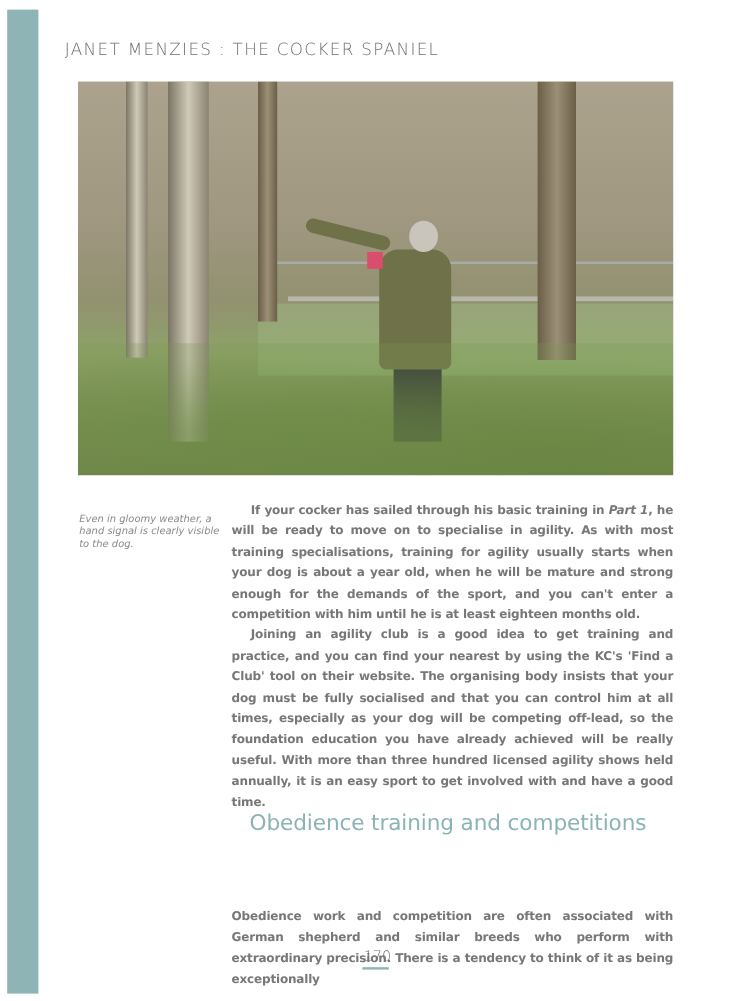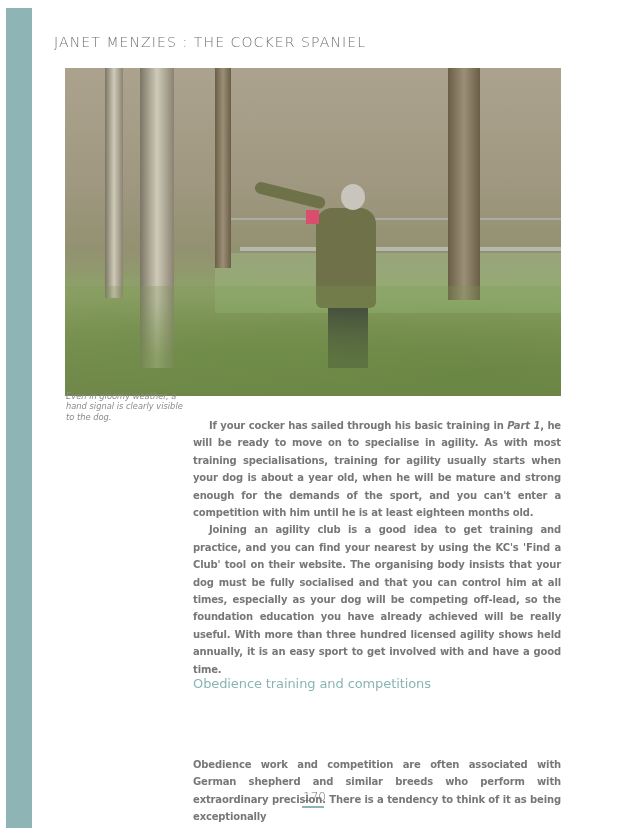--- a/index.html
+++ b/index.html
@@ -13,26 +13,26 @@
     .photo .path { position:absolute; left:175px; top:179px; width:321px; height:4px; background:#b8b7ab; }
     .photo .fence { position:absolute; left:150px; top:150px; width:346px; height:2px; background:#a9aca6; }
     .trunk { position:absolute; background: linear-gradient(90deg,#6b5e48,#9b8f76,#6b5e48); }
     .birch { position:absolute; background: linear-gradient(90deg,#7b7565,#cfc9b8,#8a8372); }
     .person-body { position:absolute; left:251px; top:140px; width:60px; height:100px; background:#6f7248; border-radius: 16px 16px 6px 6px; }
     .person-head { position:absolute; left:276px; top:116px; width:24px; height:26px; background:#c9c4bc; border-radius:50%; }
     .person-arm { position:absolute; left:188px; top:130px; width:72px; height:12px; background:#6f7248; transform: rotate(14deg); transform-origin: right center; border-radius:6px; }
     .armband { position:absolute; left:241px; top:142px; width:13px; height:14px; background:#d94d6d; }
     .person-legs { position:absolute; left:263px; top:238px; width:40px; height:62px; background:#2f2f36; }
     .brush { position:absolute; left:0; bottom:0; width:496px; height:110px; background: radial-gradient(ellipse at 30% 70%, rgba(110,140,70,0.75), rgba(120,150,80,0.2) 60%), radial-gradient(ellipse at 80% 80%, rgba(100,130,60,0.7), rgba(120,150,80,0.1) 60%); }
-    .caption { position: absolute; left: 66px; top: 391px; width: 120px; font-size: 8.3px; line-height: 10.3px; color: #8a8a8a; font-style: italic; font-family: "DejaVu Sans", sans-serif; font-weight: 300; }
+    .caption { position: absolute; left: 66px; top: 427px; width: 120px; font-size: 8.3px; line-height: 10.3px; color: #8a8a8a; font-style: italic; font-family: "DejaVu Sans", sans-serif; font-weight: 300; }
     .body-text { position: absolute; left: 193px; width: 368px; font-size: 10px; line-height: 17.4px; color: #777777; text-align: justify; font-family: "DejaVu Sans", sans-serif; font-weight: 700; letter-spacing: -0.15px; }
     .body-text p { margin: 0; text-indent: 16px; }
     .body-text p.noindent { text-indent: 0; }
     .p1 { top: 417px; }
-    .heading { position: absolute; left: 193px; top: 676px; font-size: 13px; color: #8ab4b4; font-family: "DejaVu Sans", sans-serif; font-weight: 400; letter-spacing: -0.1px; }
+    .heading { position: absolute; left: 208px; top: 676px; font-size: 18px; color: #8ab4b4; font-family: "DejaVu Sans", sans-serif; font-weight: 400; letter-spacing: -0.1px; }
     .p3 { top: 756px; }
     .folio { position: absolute; left: 300px; top: 790px; width: 26px; text-align: right; font-size: 12px; color: #6f6f6f; font-family: "DejaVu Sans", sans-serif; font-weight: 300; }
     .folio-rule { position: absolute; left: 302px; top: 806px; width: 22px; height: 2px; background: #8fb4b5; }
   </style>
 </head>
 <body>
 
 <div class="spine"></div>
 
 <div class="running-head">JANET MENZIES : THE COCKER SPANIEL</div>

